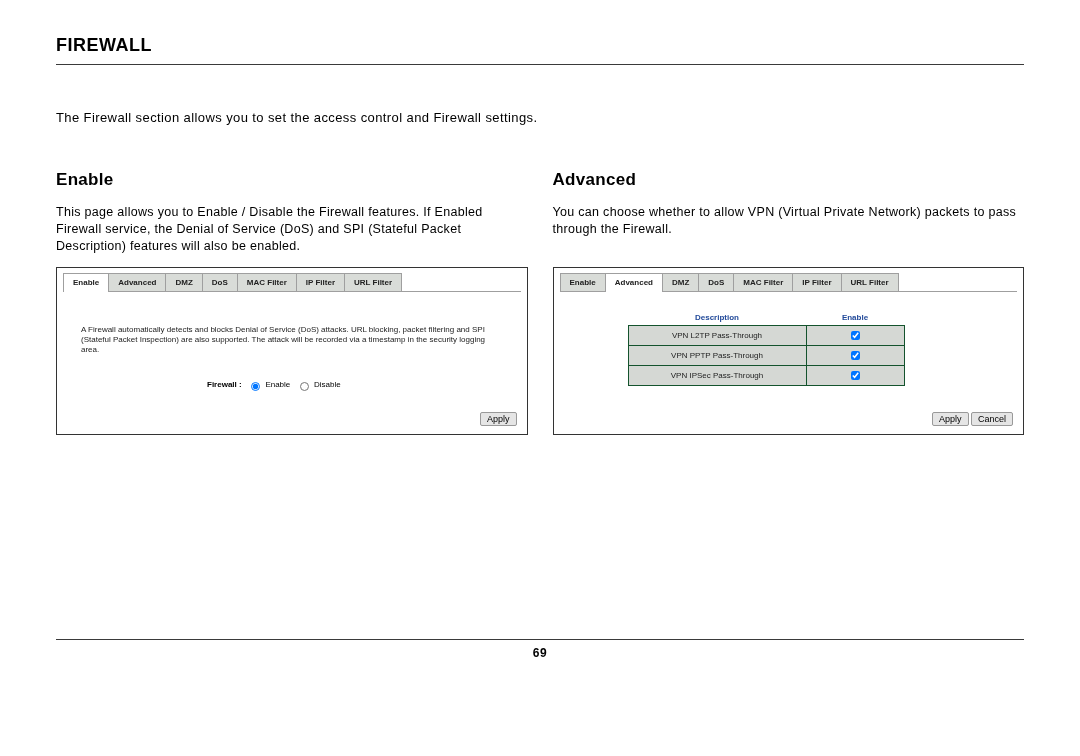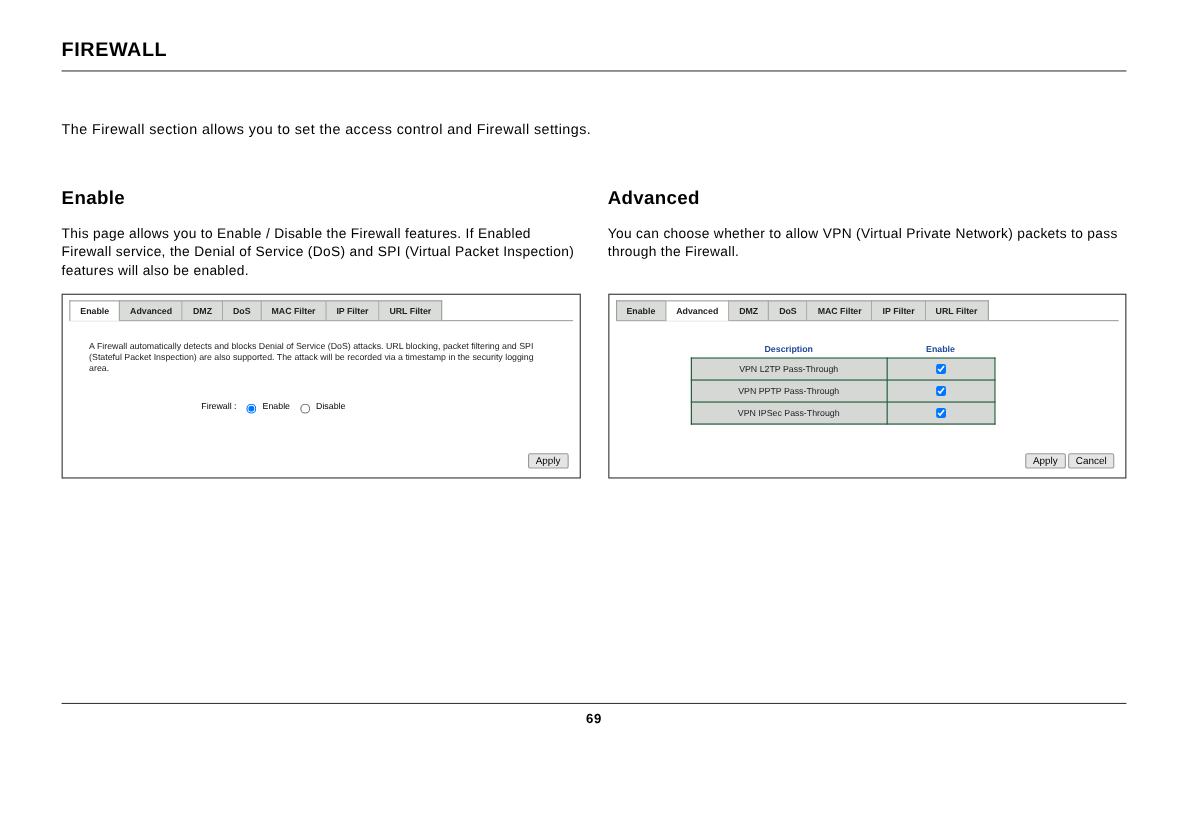--- a/index.html
+++ b/index.html
@@ -95,27 +95,28 @@
     left: 0; right: 0; bottom: -1px;
     height: 1px;
     background: #fff;
   }
   
   .enable-text {
     padding: 18px 18px 0 18px;
     font-size: 8px;
     line-height: 1.25;
     color: #222;
+    margin-top: 15px;
   }
   .radio-row {
     text-align: left;
     padding: 24px 0 0 120px;
     font-size: 8px;
   }
-  .radio-row b { font-weight: normal; }
+  .radio-row b { font-weight: bold; margin-left: 24px; }
   .radio-row input[type="radio"] {
     width: 9px; height: 9px; vertical-align: middle;
   }
   .apply-row {
     position: absolute;
     bottom: 8px;
     right: 10px;
   }
   .btn {
     font-size: 9px;
@@ -179,21 +180,21 @@
 
   <h1 class="page-title">FIREWALL</h1>
   <hr class="hr-top">
 
   <div class="intro">The Firewall section allows you to set the access control and Firewall settings.</div>
 
   <div class="columns">
 
     <div class="col">
       <h2 class="sec-title">Enable</h2>
-      <div class="sec-desc">This page allows you to Enable / Disable the Firewall features. If Enabled Firewall service, the Denial of Service (DoS) and SPI (Virtual Packet Inspection) features will also be enabled.</div>
+      <div class="sec-desc">This page allows you to Enable / Disable the Firewall features. If Enabled Firewall service, the Denial of Service (DoS) and SPI (Stateful Packet Description) features will also be enabled.</div>
 
       <div class="router-box">
         <div class="tabs">
           <div class="tab active">Enable</div>
           <div class="tab">Advanced</div>
           <div class="tab">DMZ</div>
           <div class="tab">DoS</div>
           <div class="tab">MAC Filter</div>
           <div class="tab">IP Filter</div>
           <div class="tab">URL Filter</div>

